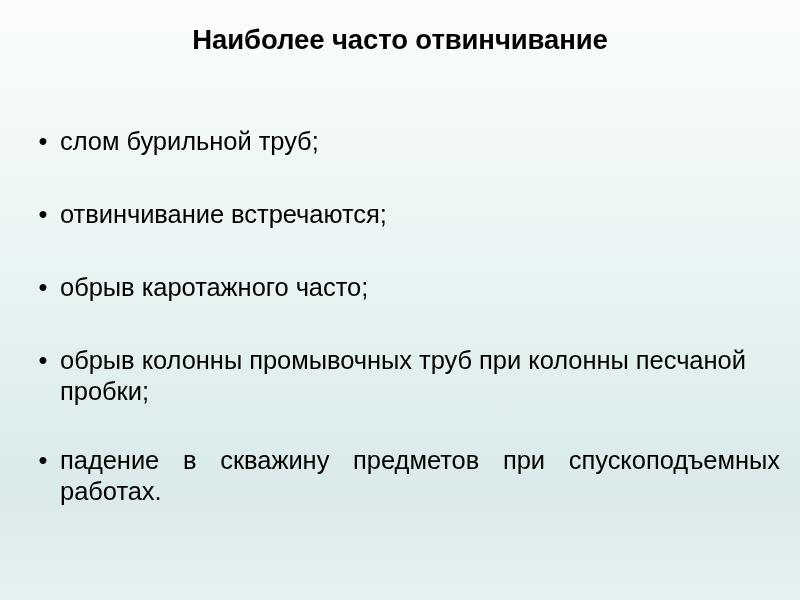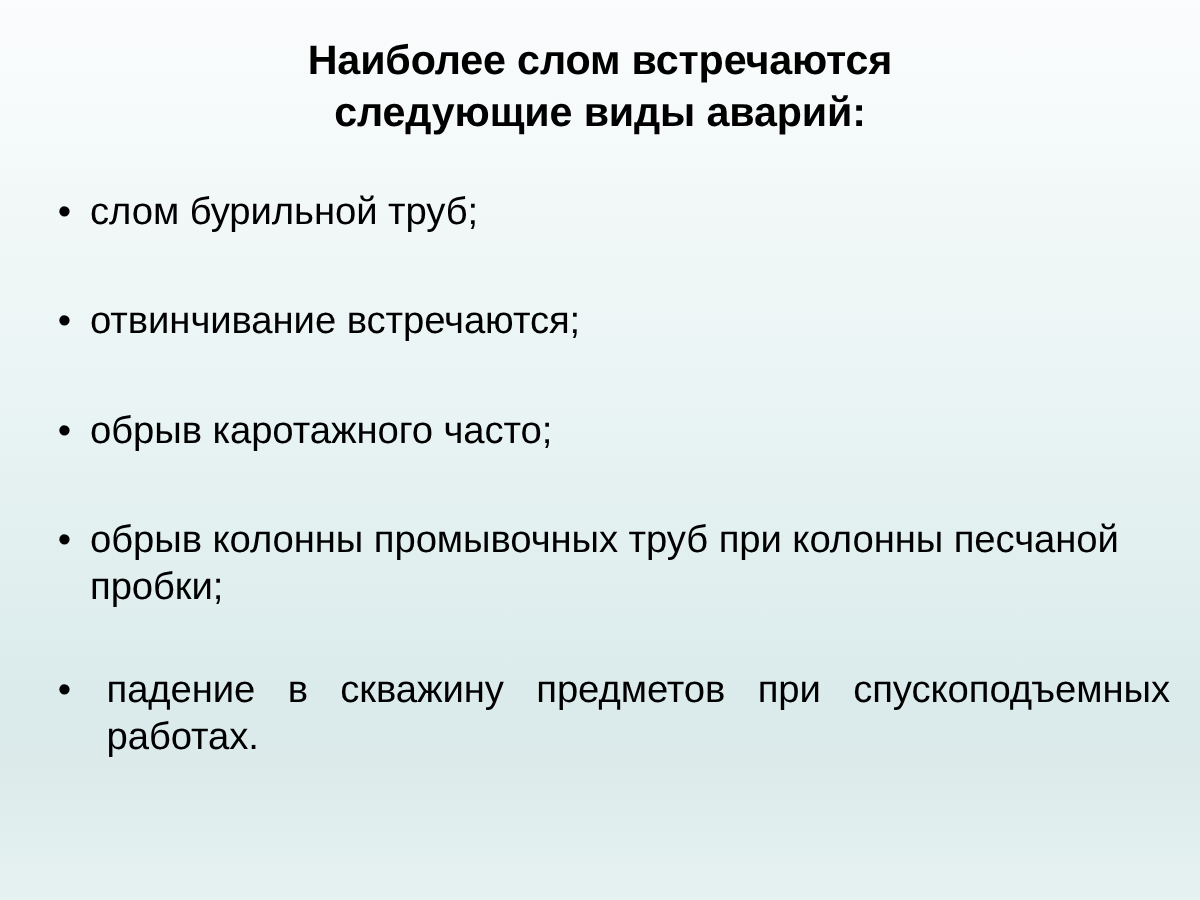--- a/index.html
+++ b/index.html
@@ -93,34 +93,32 @@
   }
 
   .bullet-item .btext {
     display: block;
   }
 
   
   .bullet-item.justified .btext {
     text-align: justify;
     text-align-last: left;
-    margin-left: 11px;
   }
   .bullet-item.left .btext {
     text-align: left;
   }
 </style>
 </head>
 <body>
 
 <div id="slide">
 
   <div id="title-block">
-    <span class="title-line">Наиболее слом встречаются</span>
-    <span class="title-line">следующие виды аварий:</span>
+    <span class="title-line">Наиболее часто отвинчивание</span>
   </div>
 
   <div id="bullet-list">
 
     <div class="bullet-item left">
       <span class="marker">•</span>
       <span class="btext">слом бурильной труб;</span>
     </div>
 
     <div class="bullet-item left">

